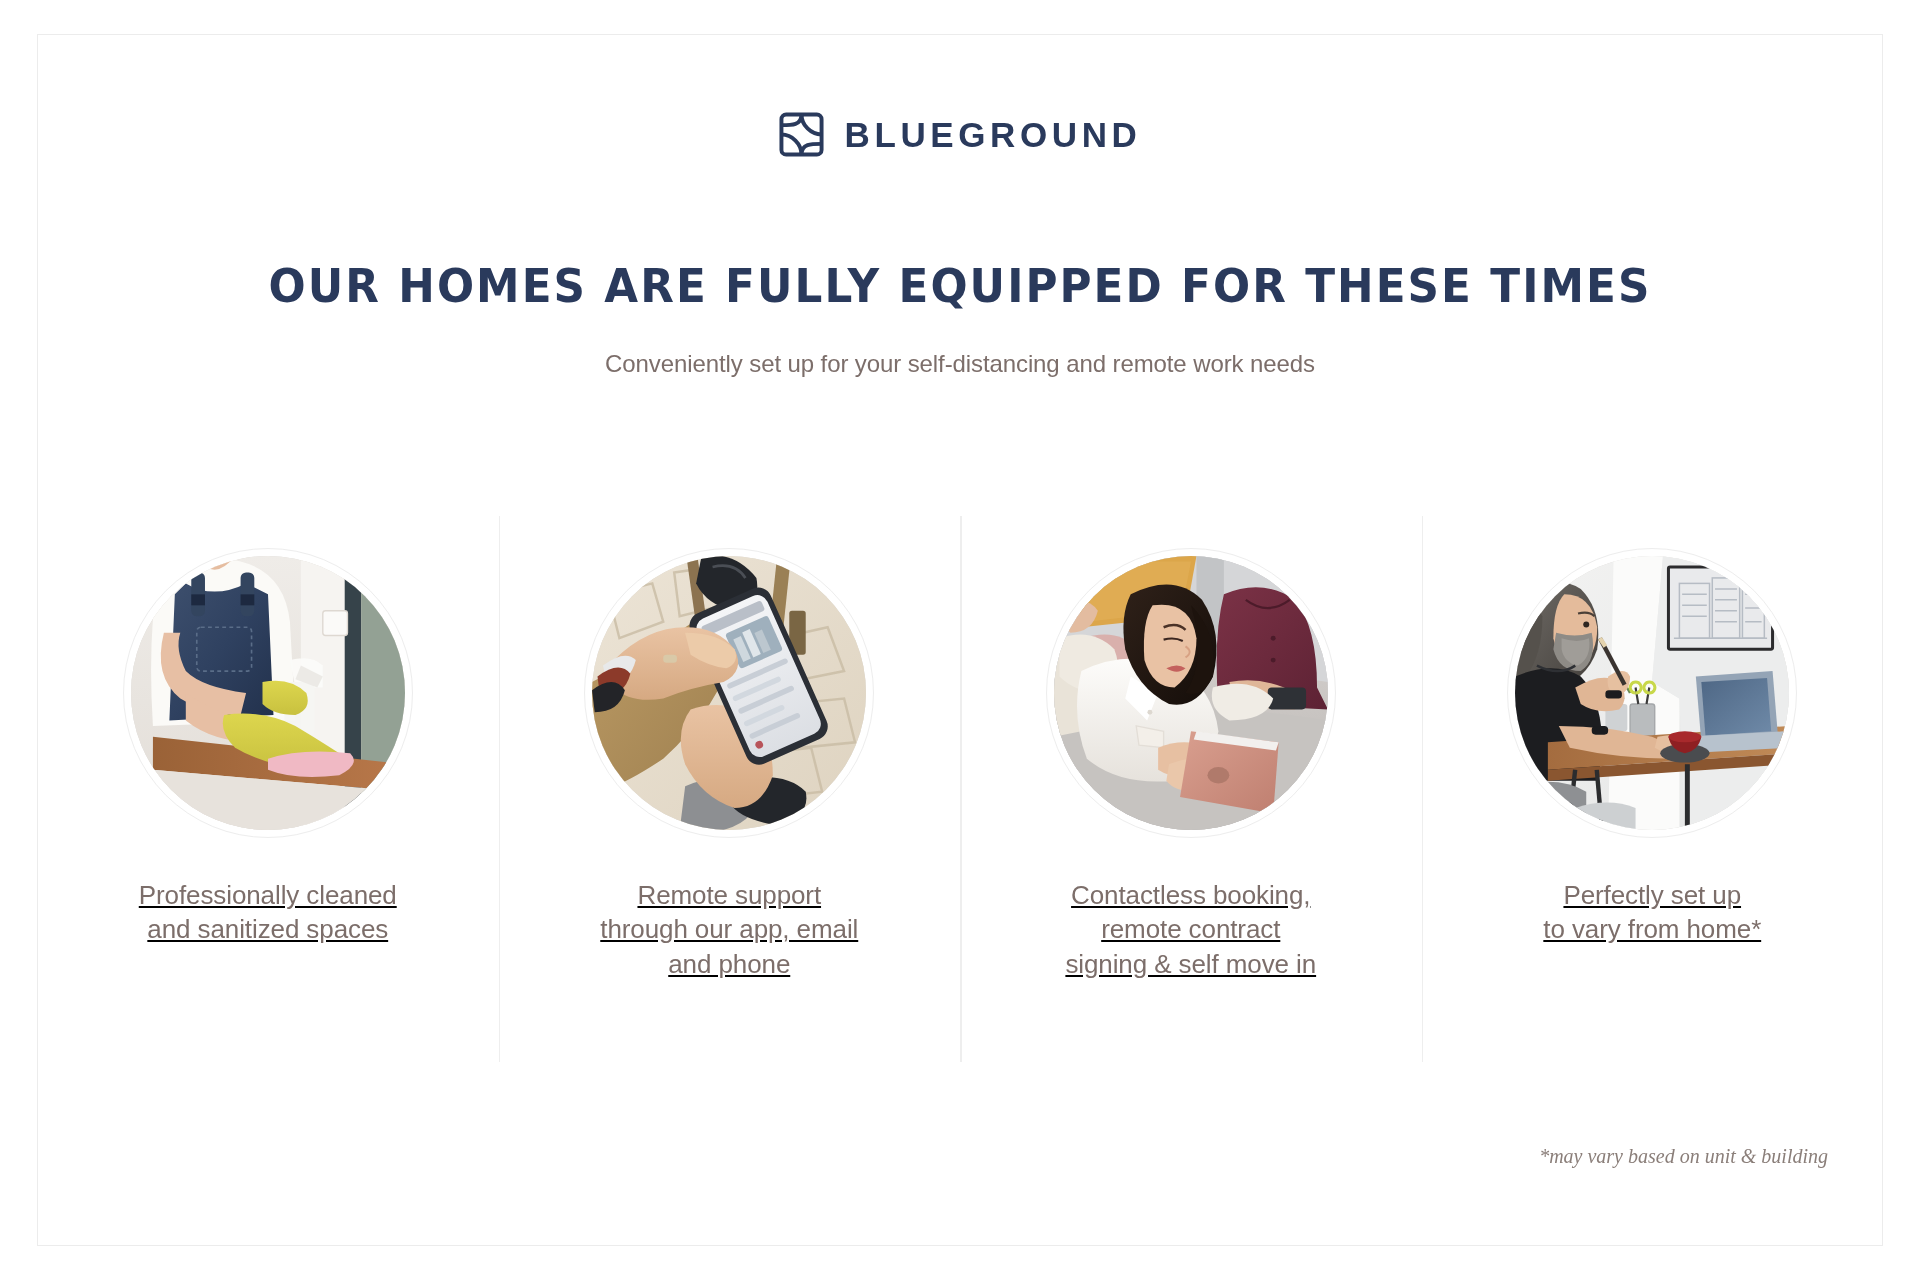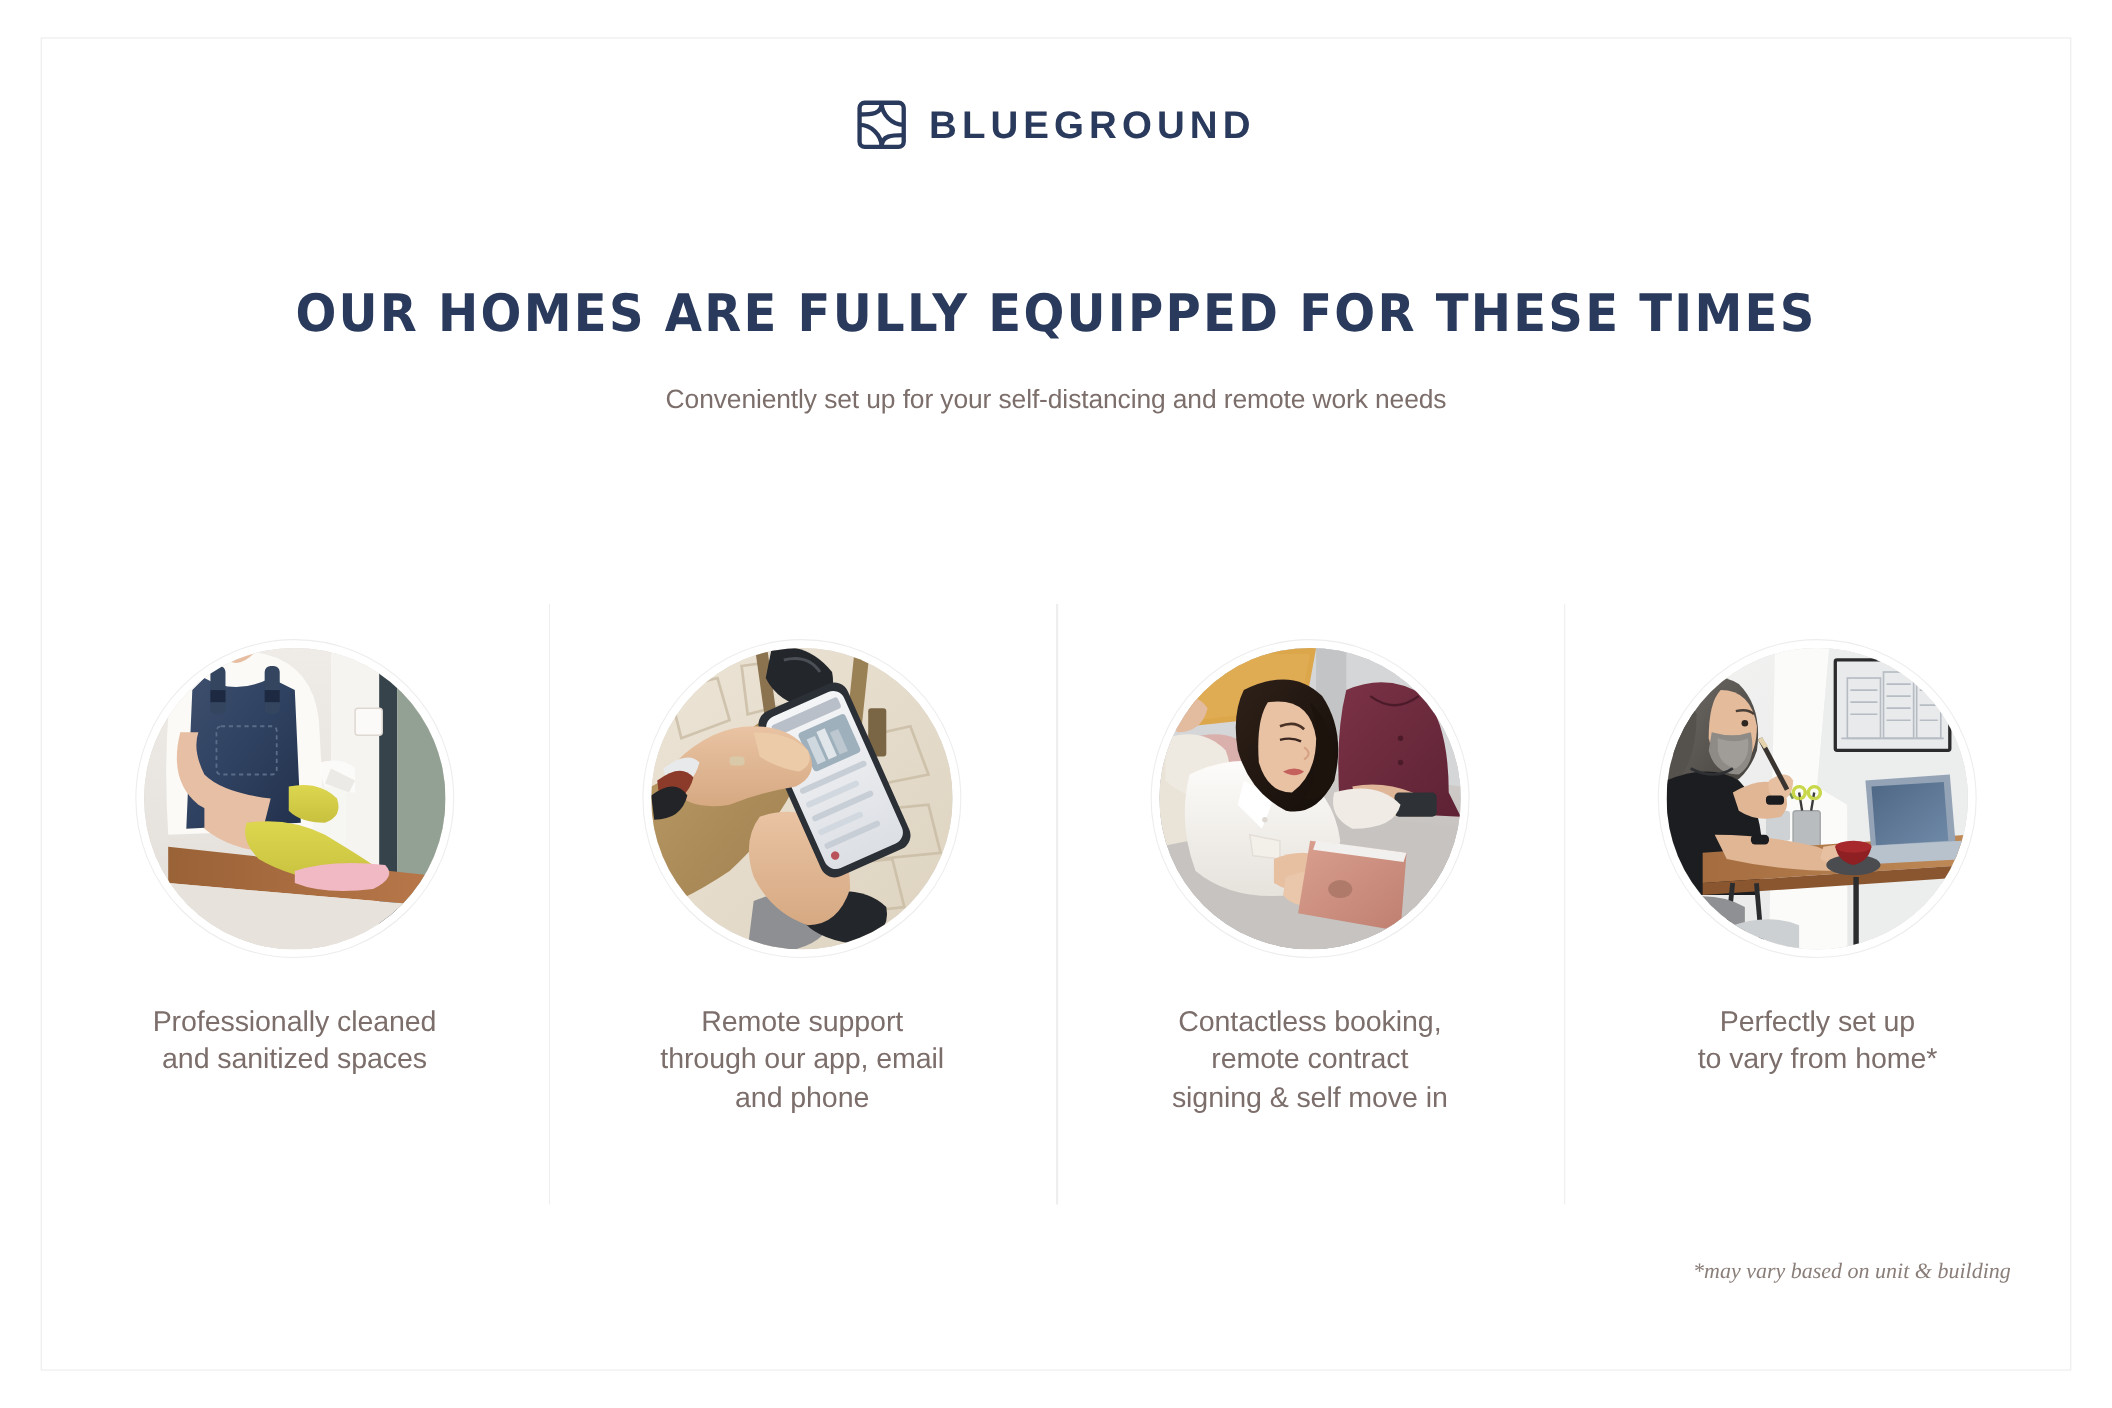--- a/index.html
+++ b/index.html
@@ -28,21 +28,21 @@
     width: 1846px;
     height: 1212px;
     border: 1.5px solid #ececec;
     background: #ffffff;
   }
 
   
   .logo-row {
     position: absolute;
     left: 0;
-    top: 91px;
+    top: 112px;
     width: 1920px;
     display: flex;
     align-items: center;
     justify-content: center;
     gap: 21px;
   }
   .logo-mark {
     width: 45px;
     height: 45px;
     display: block;
@@ -84,24 +84,25 @@
     font-weight: 400;
     color: #7c6e6a;
     letter-spacing: -0.1px;
     white-space: nowrap;
   }
 
   
   .features {
     position: absolute;
     left: 37px;
-    top: 549px;
+    top: 516px;
     width: 1846px;
     height: 546px;
     display: flex;
+    text-decoration: underline;
   }
   .feature {
     flex: 1 1 0;
     position: relative;
     display: flex;
     flex-direction: column;
     align-items: center;
     padding-top: 32px;
   }
   .feature + .feature::before {

